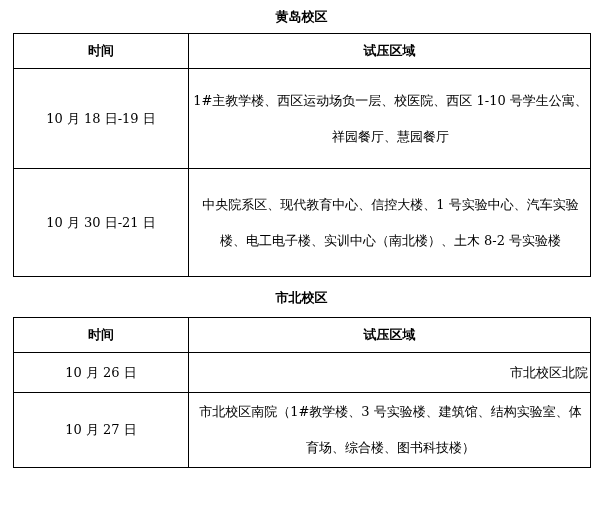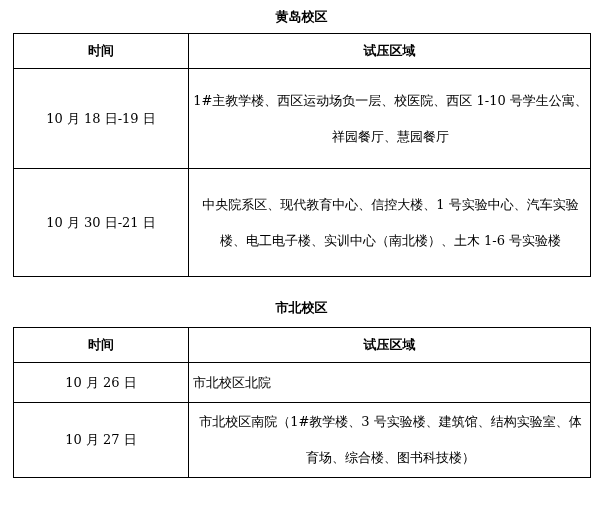--- a/index.html
+++ b/index.html
@@ -17,21 +17,21 @@
     padding: 6px 13px 6px 13px;
   }
   .section-title {
     text-align: center;
     font-weight: bold;
     font-size: 13px;
     line-height: 22px;
     margin-bottom: 5px;
   }
   .section + .section .section-title {
-    margin-top: 20px;
+    margin-top: 10px;
     margin-bottom: 8px;
     text-align: center;
   }
   table.tbl {
     border-collapse: collapse;
     table-layout: fixed;
     width: 577px;
   }
   table.tbl th, table.tbl td {
     border: 1px solid #000000;
@@ -50,21 +50,21 @@
   td.time-cell {
     text-align: center;
     line-height: 26px;
     padding: 0 2px;
   }
   td.area-cell {
     line-height: 36px;
     padding: 0 2px 0 4px;
   }
   td.area-cell.align-left { text-align: center; }
-  td.area-cell.align-center { text-align: left; }
+  td.area-cell.align-center { text-align: right; }
   
   #section-0 tbody tr:nth-child(1) { height: 100px; }
   #section-0 tbody tr:nth-child(2) { height: 108px; }
   #section-0 tbody tr:nth-child(3) { height: 80px; }
   #section-1 tbody tr:nth-child(1) { height: 40px; margin-top: 48px; }
   #section-1 tbody tr:nth-child(2) { height: 75px; }
 </style>
 </head>
 <body>
 
@@ -83,21 +83,21 @@
           <th>试压区域</th>
         </tr>
       </thead>
       <tbody>
           <tr>
             <td class="time-cell">10 月 18 日-19 日</td>
             <td class="area-cell align-left">1#主教学楼、西区运动场负一层、校医院、西区 1-10 号学生公寓、祥园餐厅、慧园餐厅</td>
           </tr>
           <tr>
             <td class="time-cell">10 月 30 日-21 日</td>
-            <td class="area-cell align-left">中央院系区、现代教育中心、信控大楼、1 号实验中心、汽车实验楼、电工电子楼、实训中心（南北楼）、土木 1-6 号实验楼</td>
+            <td class="area-cell align-left">中央院系区、现代教育中心、信控大楼、1 号实验中心、汽车实验楼、电工电子楼、实训中心（南北楼）、土木 8-2 号实验楼</td>
           </tr>
         </tbody>
     </table>
   </div>
 
   <div class="section" id="section-1">
     <div class="section-title">市北校区</div>
     <table class="tbl">
       <colgroup>
           <col class="col-time">

